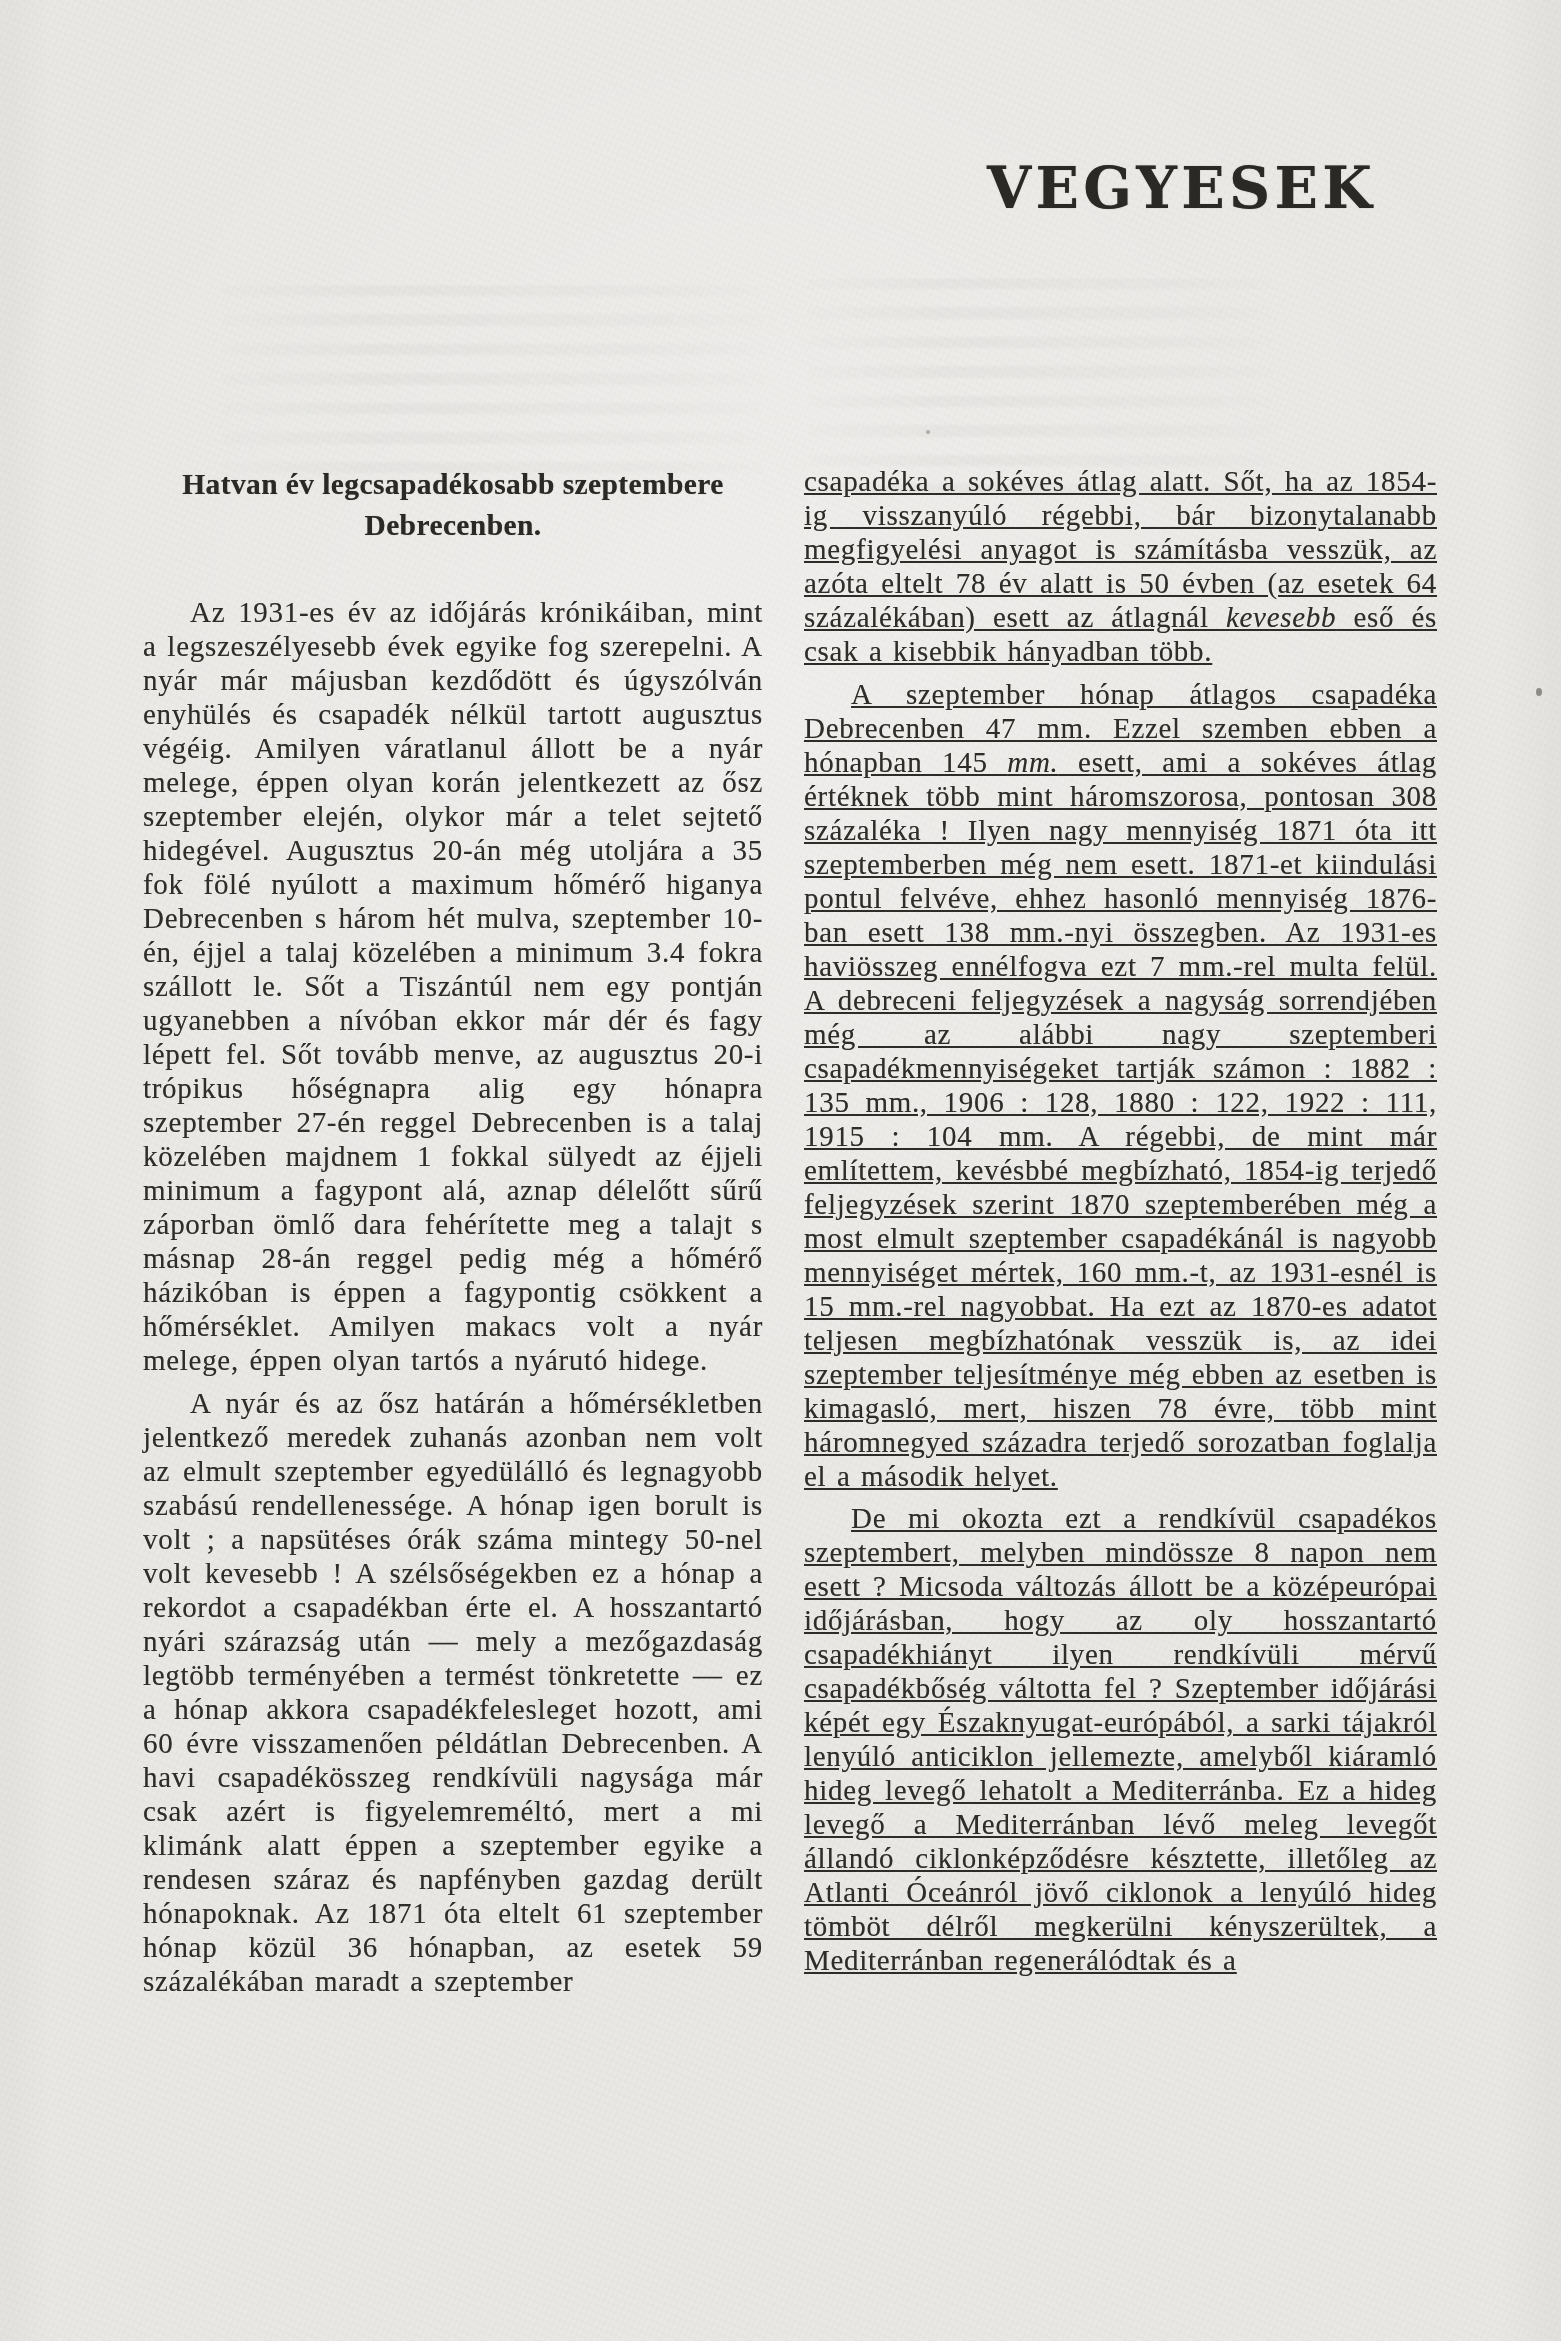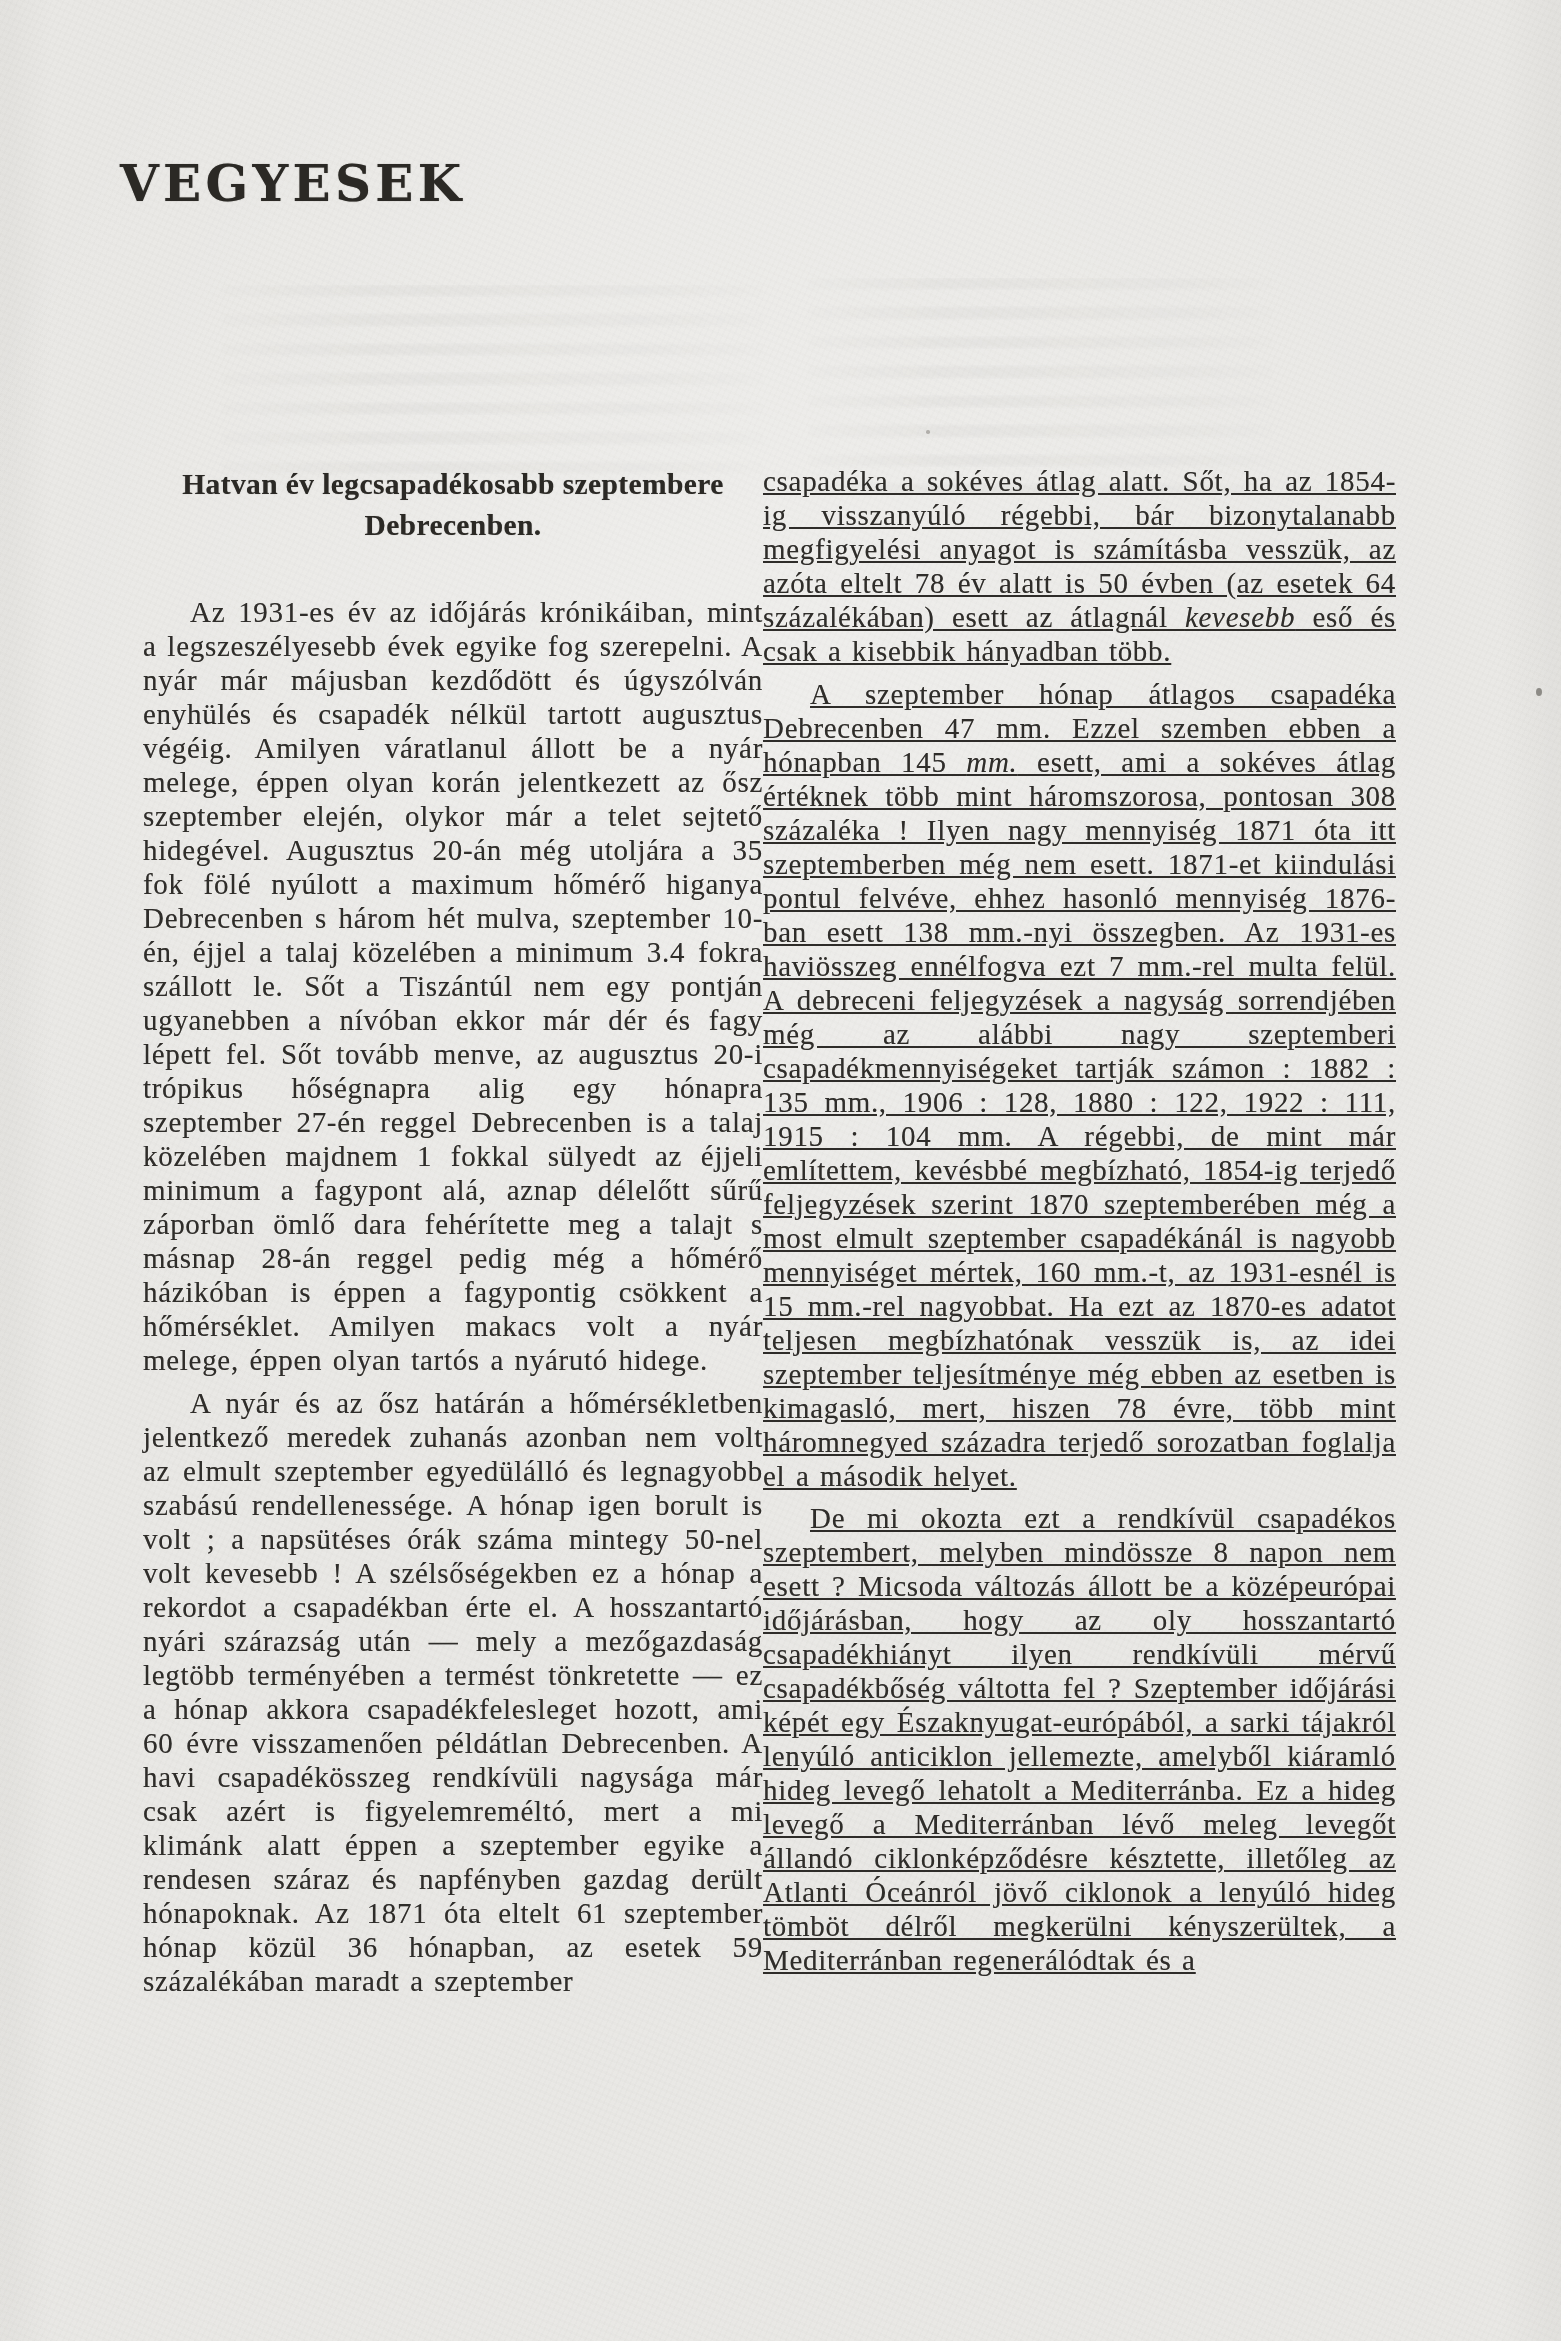--- a/index.html
+++ b/index.html
@@ -16,34 +16,35 @@
       radial-gradient(ellipse 1214px 1388px at 48% 30%, rgba(255,255,255,0.28), rgba(255,255,255,0) 70%),
       linear-gradient(90deg, rgba(140,138,132,0.06) 0 12px, rgba(140,138,132,0) 52px),
       linear-gradient(270deg, rgba(140,138,132,0.07) 0 8.7px, rgba(140,138,132,0) 61px),
       repeating-linear-gradient(115deg, rgba(120,118,110,0.025) 0 1.7px, rgba(0,0,0,0) 1.7px 5.2px),
       repeating-linear-gradient(23deg, rgba(120,118,110,0.02) 0 2.6px, rgba(0,0,0,0) 2.6px 7px),
       #e9e8e5;
     color:#2e2c29;
   }
   .page-title{
     position:absolute;
-    left:120px; top:154px; width:1284px;
-    text-align:left;
+    left:92px; top:154px; width:1284px;
+    text-align:right;
     font-family:"DejaVu Serif", serif;
     font-weight:bold;
-    font-size:50px;
+    font-size:57px;
     letter-spacing:4.3px;
     color:#2b2925;
     text-shadow:0 0 0.9px rgba(43,41,37,0.55);
   }
   .columns{
     position:absolute;
     left:143px; top:464px;
     width:1294px;
     display:flex;
+    gap:41px;
   }
   .col{ position:relative; }
   .col-left{ width:620px; }
   .col-right{ width:633px;text-decoration:underline; }
   .article-heading{
     width:555px;
     margin:0 auto 49px auto;
     text-align:center;
     font-weight:bold;
     font-size:29.5px;

